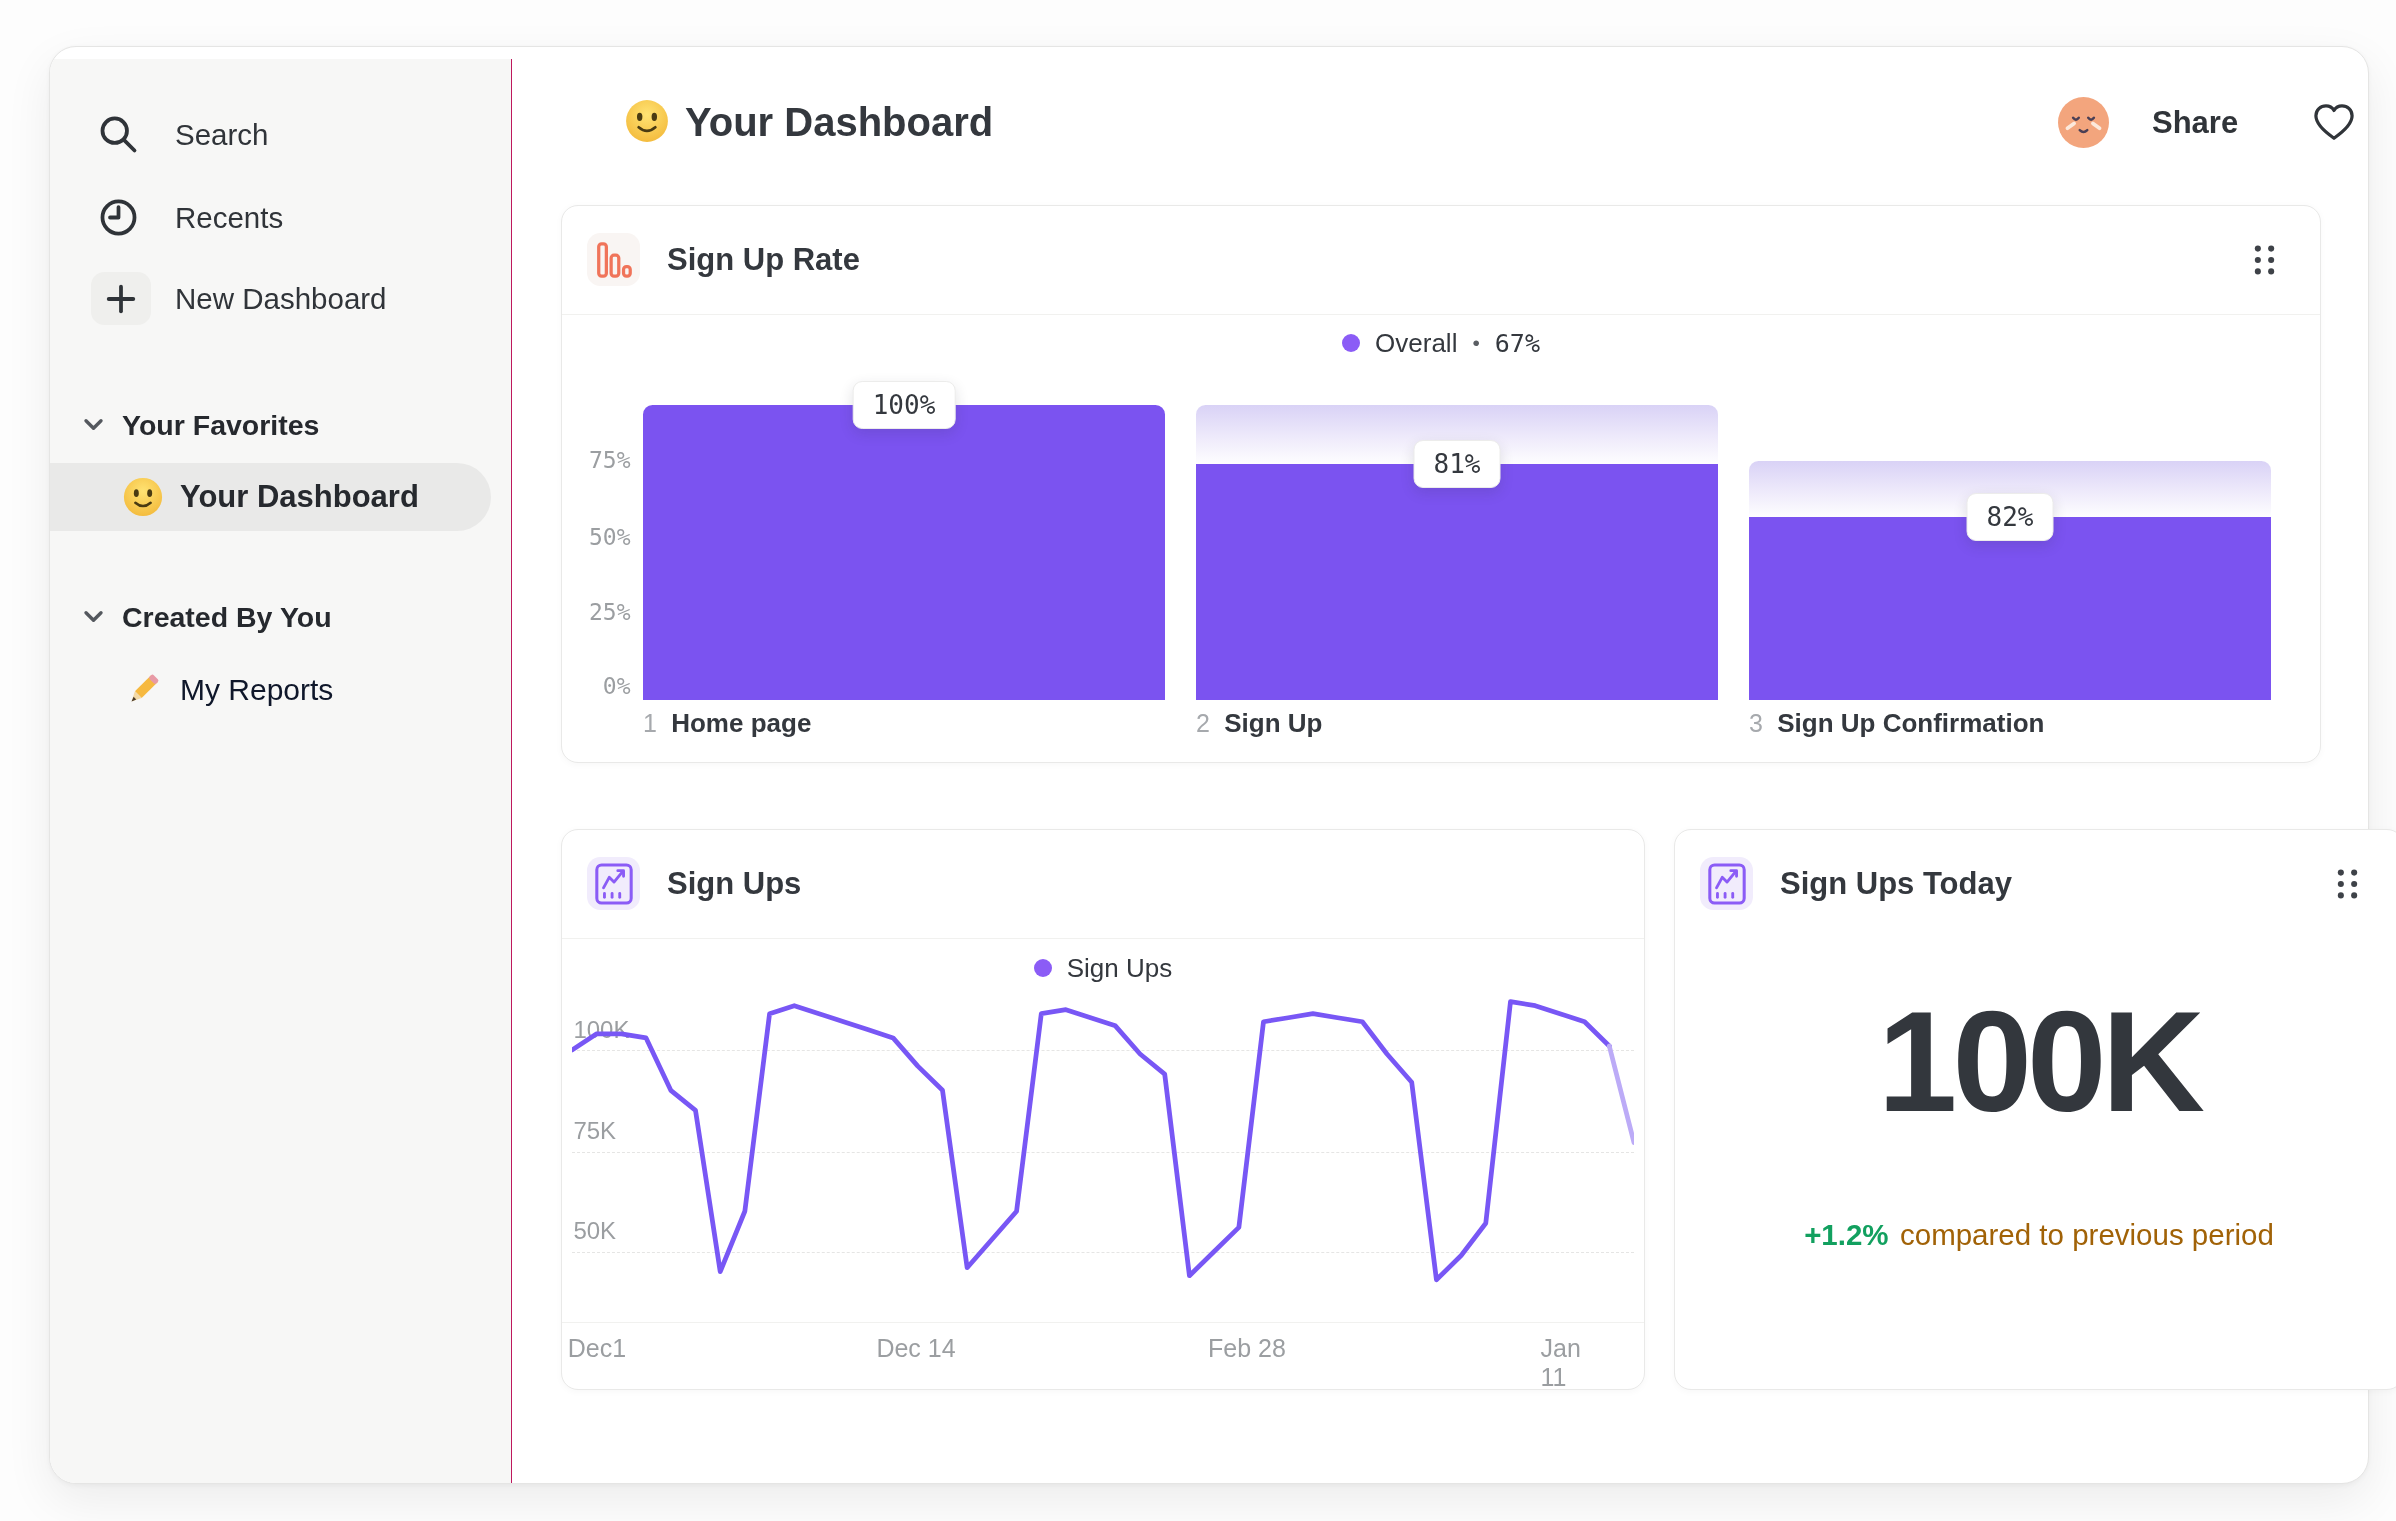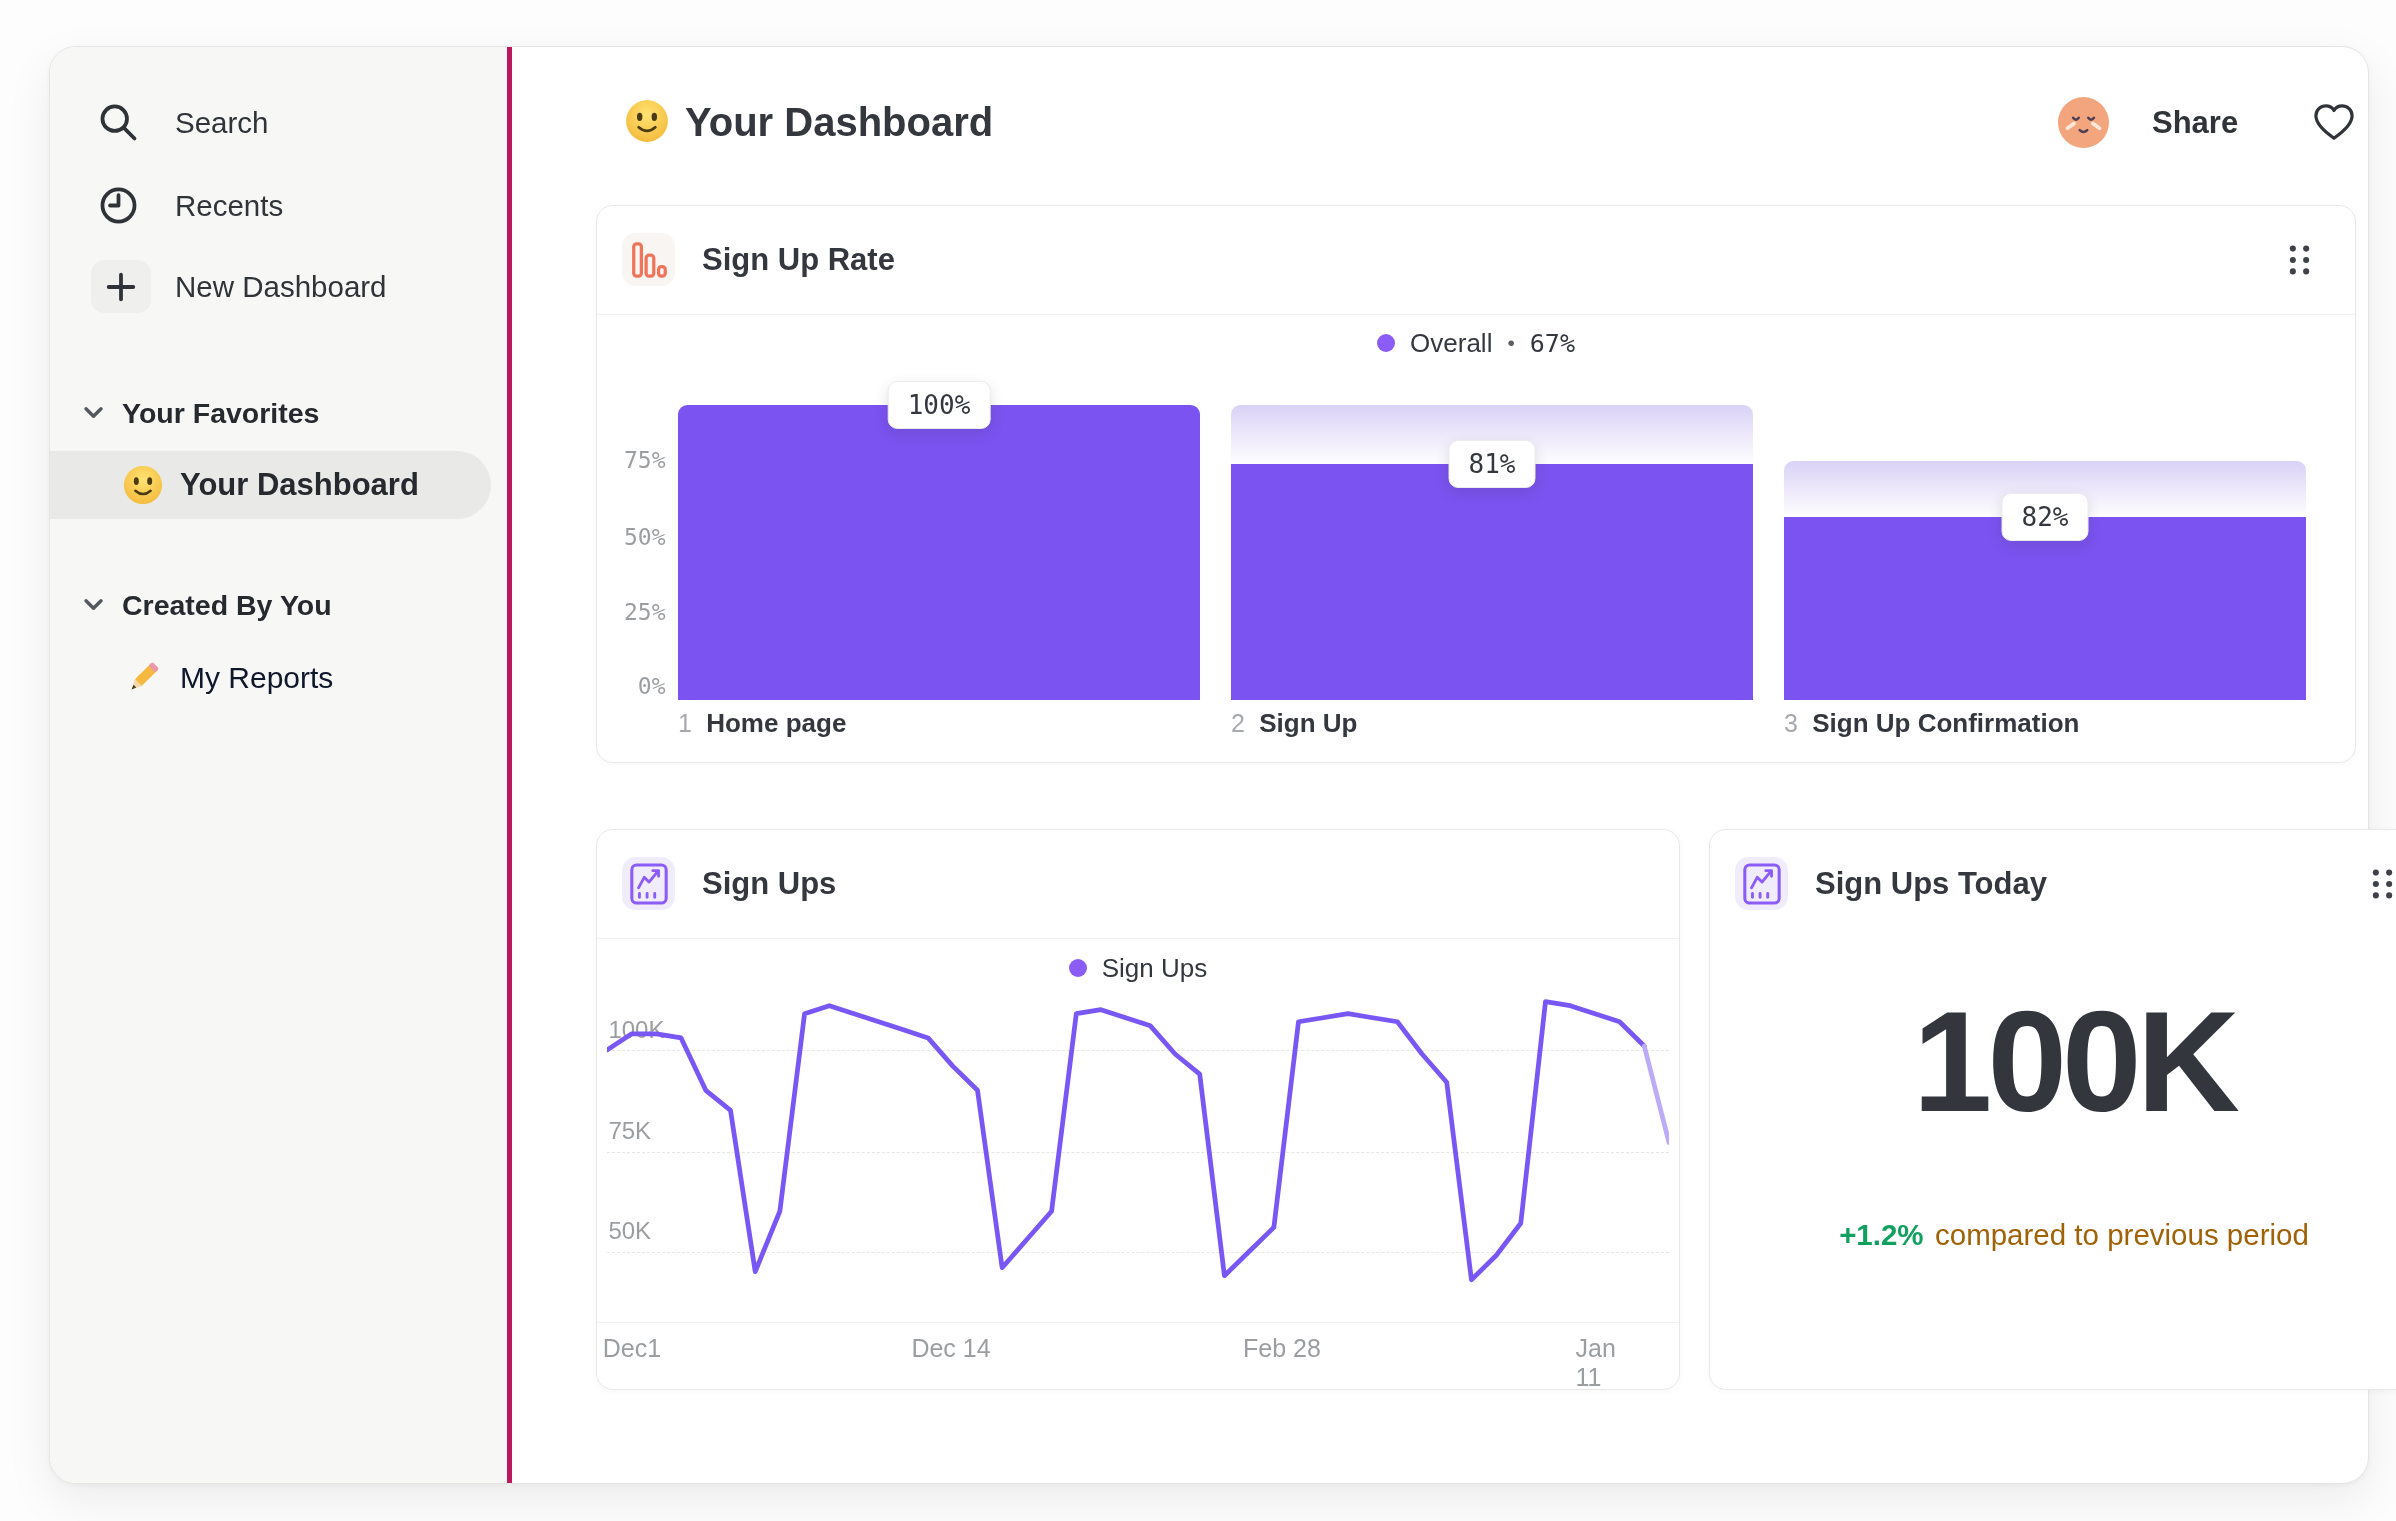--- a/index.html
+++ b/index.html
@@ -5,22 +5,22 @@
   * { margin:0; padding:0; box-sizing:border-box; }
   html,body { background:#ffffff; }
   body { font-family:"Liberation Sans", sans-serif; color:#34383E; }
   #screen { position:relative; width:2397px; height:1522px; background:#fdfdfd; overflow:hidden; }
 
   #panel { position:absolute; left:49px; top:46px; width:2320px; height:1438px;
     background:#ffffff; border:1px solid #E5E5E4; border-radius:27px;
     box-shadow:0 1.9px 5.7px rgba(0,0,0,.04), 0 17px 48px rgba(0,0,0,.07); overflow:hidden; }
 
   
-  #sidebar { position:absolute; left:0; top:0; width:462px; height:100%;
-    background:#F7F7F6; border-right:5px solid #be185d; }
+  #sidebar { position:absolute; left:0; top:12px; width:462px; height:100%;
+    background:#F7F7F6; border-right:1px solid #be185d; }
   .side-row { position:absolute; left:0; height:53px; display:flex; align-items:center; cursor:pointer; }
   .side-row .ic { width:61px; display:flex; justify-content:center; }
   .side-label { font-size:29.5px; font-weight:500; color:#303439; }
   .plus-bg { width:60px; height:53px; background:#EFEFED; border-radius:13.3px;
     display:flex; align-items:center; justify-content:center; }
   .section-head { position:absolute; display:flex; align-items:center; gap:17px; cursor:pointer; }
   .section-label { font-size:28.5px; font-weight:700; color:#26292E; }
   #fav-pill { position:absolute; left:0; top:404px; width:441px; height:68px;
     background:#E9E9E8; border-radius:0 34px 34px 0; display:flex; align-items:center; cursor:pointer; }
   .pill-label { font-size:31px; font-weight:600; color:#26292E; }
@@ -33,21 +33,21 @@
   #title-wrap { position:absolute; left:62px; top:51px; display:flex; align-items:center; gap:15px; }
   #page-title { font-size:40px; font-weight:700; color:#34383E; }
   #avatar { position:absolute; left:1496px; top:50px; width:51px; height:51px; border-radius:50%; cursor:pointer; }
   #share-btn { position:absolute; left:1590px; top:50px; height:51px; display:flex; align-items:center;
     font-size:31px; font-weight:600; color:#303439; cursor:pointer; }
   .icon-btn { position:absolute; top:50px; width:51px; height:51px; display:flex; align-items:center; justify-content:center; cursor:pointer; }
   #heart-btn { left:1746px; }
 
   
   .card { position:absolute; background:#fff; border:1px solid #E9E9E8; border-radius:17px;
-    box-shadow:0 1.9px 7.6px rgba(0,0,0,.03);margin-left:35px; }
+    box-shadow:0 1.9px 7.6px rgba(0,0,0,.03); }
   #funnel-card { left:561px; top:205px; width:1760px; height:558px; }
   #line-card   { left:561px; top:829px; width:1084px; height:561px; }
   #kpi-card    { left:1674px; top:829px; width:730px; height:561px; }
 
   .card-head { position:absolute; left:0; top:0; right:0; height:108px; }
   .card-icon { position:absolute; left:25px; top:27px; width:53px; height:53px; border-radius:13.3px;
     display:flex; align-items:center; justify-content:center; }
   .card-icon.orange { background:#F9F5F3; }
   .card-icon.purple { background:#F1ECFC; }
   .card-title { position:absolute; left:105px; top:0; height:108px; display:flex; align-items:center;

